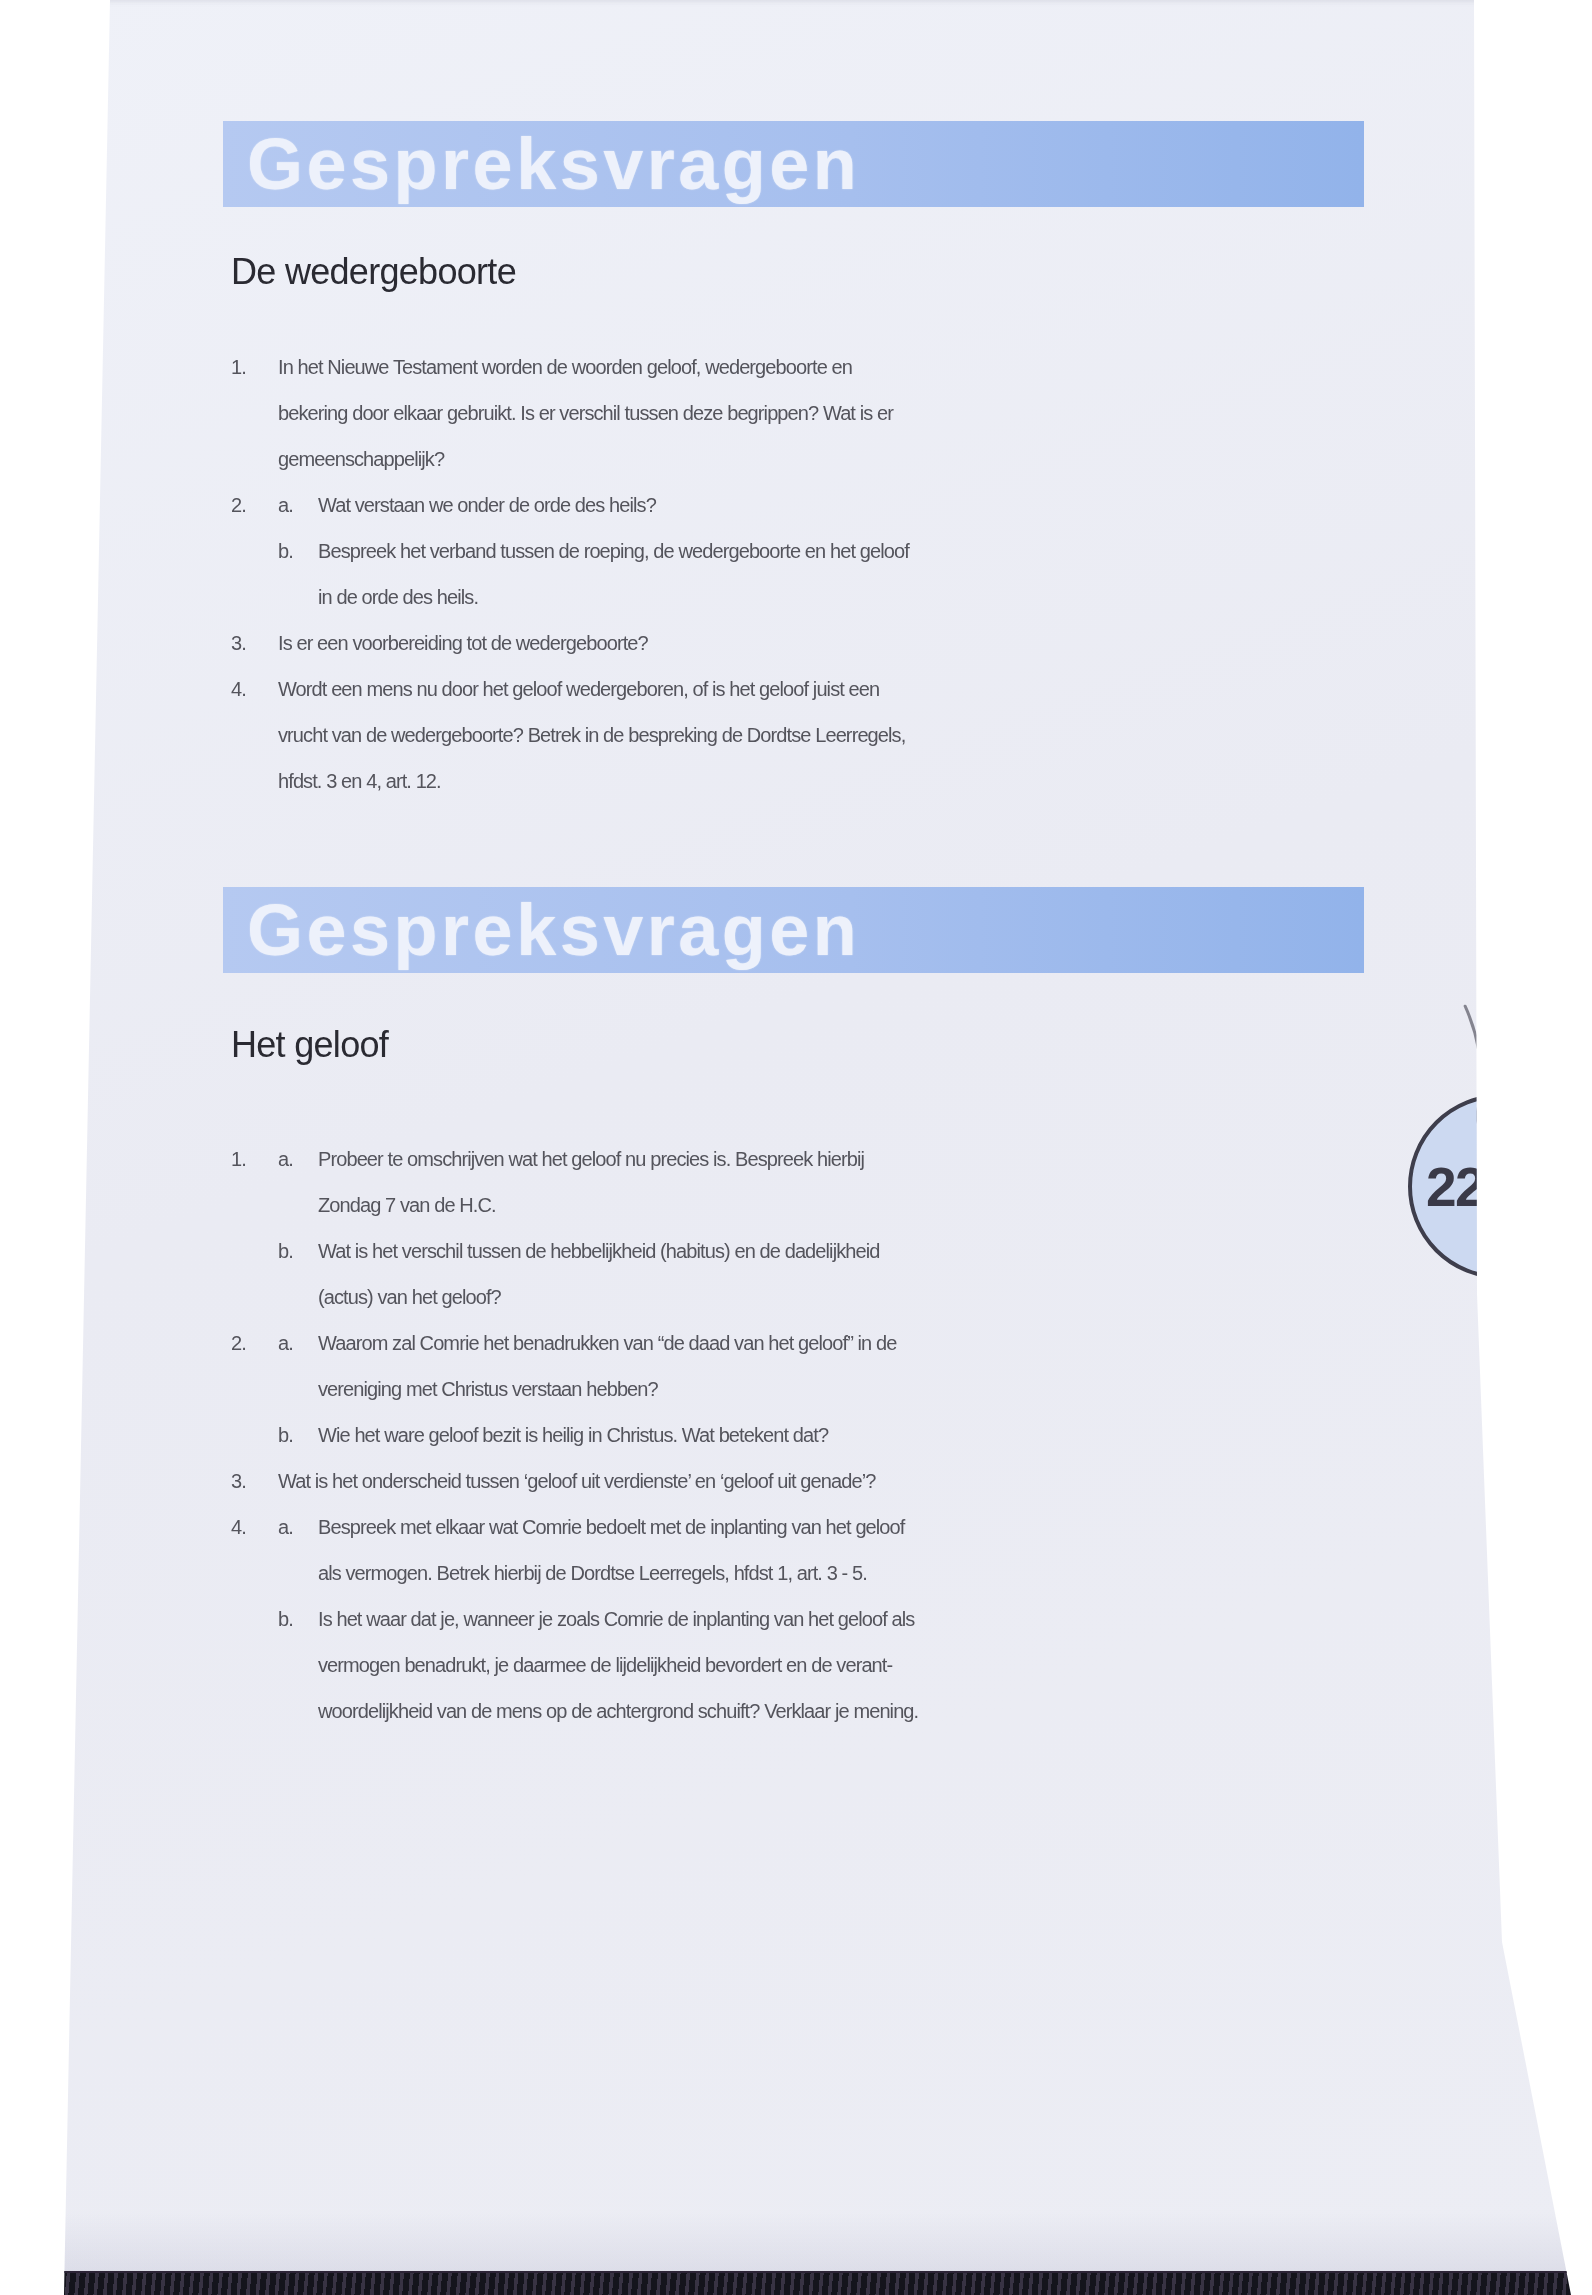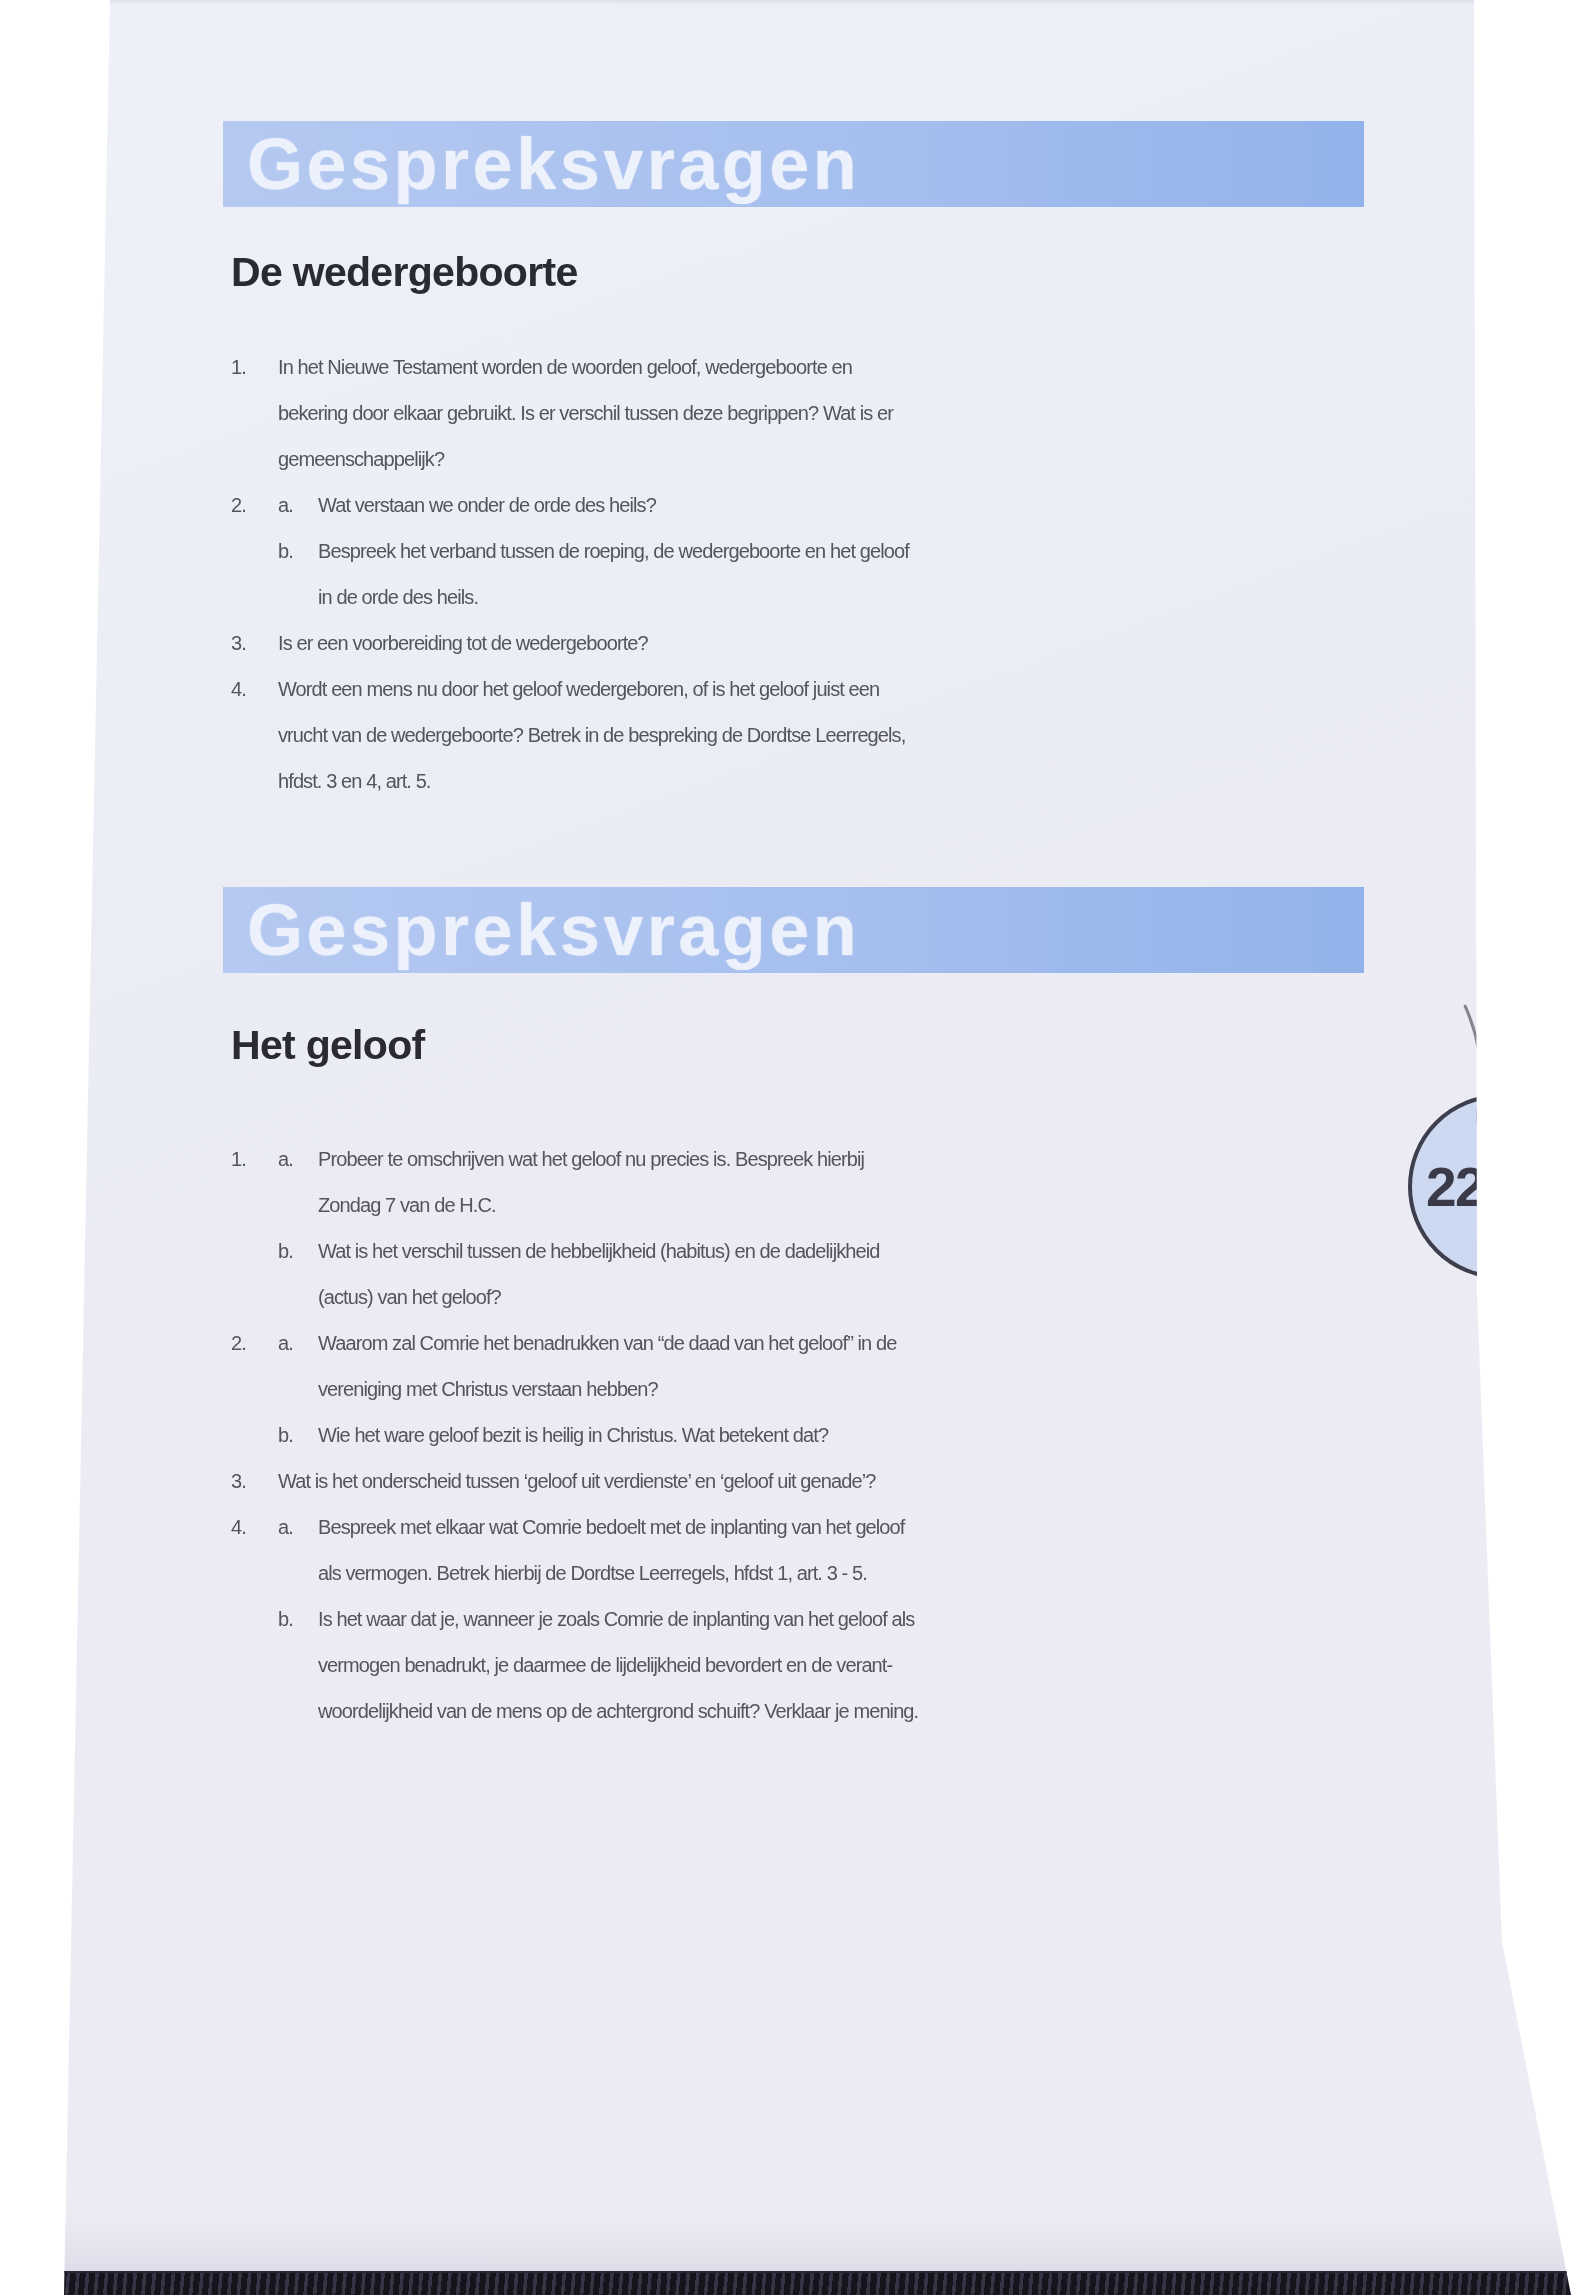--- a/index.html
+++ b/index.html
@@ -29,21 +29,21 @@
     display:flex;align-items:center;
   }
   .banner-label{
     padding-left:24px;
     font-size:72px;font-weight:bold;letter-spacing:3.5px;
     color:#edf1fb;text-shadow:0 0 1.7px rgba(255,255,255,.55);
     white-space:nowrap;line-height:86px;
   }
   .heading{
     margin-left:231px;
-    font-size:41px;font-weight:bold;letter-spacing:-0.7px;
+    font-size:36px;font-weight:normal;letter-spacing:-0.7px;
     color:#2a2a32;line-height:48px;white-space:nowrap;
   }
   #sec0 .heading{margin-top:41px;}
   #sec1 .heading{margin-top:48px;}
   .rows{margin-left:231px;}
   #sec0 .rows{margin-top:48px;}
   #sec1 .rows{margin-top:67px;}
   .row{
     height:46px;line-height:46px;white-space:nowrap;
     font-size:20px;letter-spacing:-0.9px;color:#54545c;
@@ -82,21 +82,21 @@
       <div class="rows">
           <div class="row"><span class="num">1.</span><span class="text">In het Nieuwe Testament worden de woorden geloof, wedergeboorte en</span></div>
           <div class="row"><span class="num"></span><span class="text">bekering door elkaar gebruikt. Is er verschil tussen deze begrippen? Wat is er</span></div>
           <div class="row"><span class="num"></span><span class="text">gemeenschappelijk?</span></div>
           <div class="row"><span class="num">2.</span><span class="letter">a.</span><span class="text">Wat verstaan we onder de orde des heils?</span></div>
           <div class="row"><span class="num"></span><span class="letter">b.</span><span class="text">Bespreek het verband tussen de roeping, de wedergeboorte en het geloof</span></div>
           <div class="row"><span class="num"></span><span class="letter"></span><span class="text">in de orde des heils.</span></div>
           <div class="row"><span class="num">3.</span><span class="text">Is er een voorbereiding tot de wedergeboorte?</span></div>
           <div class="row"><span class="num">4.</span><span class="text">Wordt een mens nu door het geloof wedergeboren, of is het geloof juist een</span></div>
           <div class="row"><span class="num"></span><span class="text">vrucht van de wedergeboorte? Betrek in de bespreking de Dordtse Leerregels,</span></div>
-          <div class="row"><span class="num"></span><span class="text">hfdst. 3 en 4, art. 5.</span></div>
+          <div class="row"><span class="num"></span><span class="text">hfdst. 3 en 4, art. 12.</span></div>
         </div>
     </div>
 
     <div class="section" id="sec1">
       <div class="banner">
         <span class="banner-label">Gespreksvragen</span>
       </div>
       <div class="heading">Het geloof</div>
       <div class="rows">
           <div class="row"><span class="num">1.</span><span class="letter">a.</span><span class="text">Probeer te omschrijven wat het geloof nu precies is. Bespreek hierbij</span></div>

